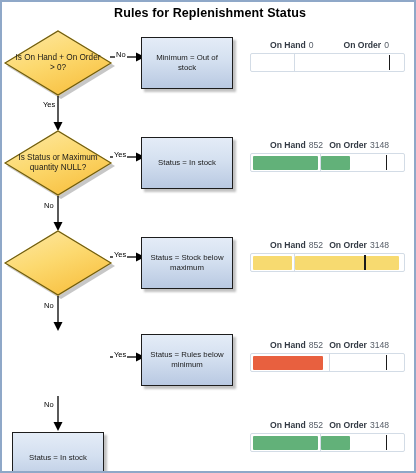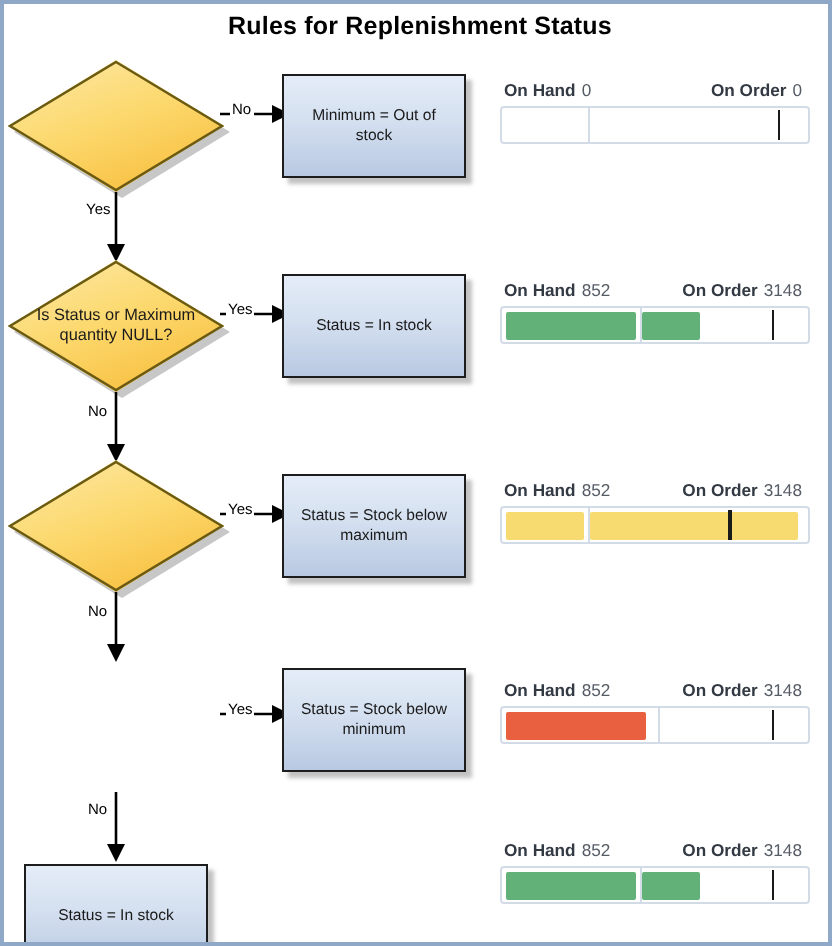--- a/index.html
+++ b/index.html
@@ -115,27 +115,27 @@
   }
   .gauge-labels {
     position: relative;
     height: 13px;
     font-size: 8.6px;
     font-weight: bold;
     color: #333a44;
   }
   .gauge-labels .lab-left {
     position: absolute;
-    left: 2px;
+    left: 20px;
     top: 0;
     white-space: nowrap;
   }
   .gauge-labels .lab-right {
     position: absolute;
-    right: 4px;
+    right: 16px;
     top: 0;
     white-space: nowrap;
     text-align: right;
   }
   .gauge-labels .num {
     font-weight: normal;
     color: #555c66;
     margin-left: 3px;
   }
   .gauge-track {
@@ -181,20 +181,21 @@
 <div id="canvas">
 
   <div class="title">Rules for Replenishment Status</div>
 
   <div class="diamond-wrap" style="left:2px; top:28px;">
     <div class="diamond-shadow"></div>
     <div class="diamond"></div>
     <svg class="diamond-outline" viewBox="0 0 108 66">
       <polygon points="54,1 107,33 54,65 1,33" fill="none" stroke="#6a5a12" stroke-width="1.2"></polygon>
     </svg>
+    <div class="diamond-label">Is On Hand + On Order &gt; 0?</div>
   </div>
 
   <svg class="conn" style="left:108px; top:48px;" width="36" height="14">
     <line x1="0" y1="7" x2="26" y2="7" stroke="#000" stroke-width="1.3"></line>
     <polygon points="26,2.5 35,7 26,11.5" fill="#000"></polygon>
   </svg>
   <div class="edge-label" style="left:113px; top:48px;">No</div>
 
   <div class="statusbox" style="left:139px; top:35px;">
     <span>Minimum = Out of stock</span>
@@ -293,21 +294,21 @@
   </div>
 
 
   <svg class="conn" style="left:108px; top:348px;" width="36" height="14">
     <line x1="0" y1="7" x2="26" y2="7" stroke="#000" stroke-width="1.3"></line>
     <polygon points="26,2.5 35,7 26,11.5" fill="#000"></polygon>
   </svg>
   <div class="edge-label" style="left:111px; top:348px;">Yes</div>
 
   <div class="statusbox" style="left:139px; top:332px;">
-    <span>Status = Stock below minimum</span>
+    <span>Status = Rules below minimum</span>
   </div>
 
   <svg class="conn" style="left:49px; top:394px;" width="14" height="36">
     <line x1="7" y1="0" x2="7" y2="26" stroke="#000" stroke-width="1.3"></line>
     <polygon points="2.5,26 11.5,26 7,35" fill="#000"></polygon>
   </svg>
   <div class="edge-label" style="left:41px; top:398px;">No</div>
 
   <div class="gauge" style="left:248px; top:338px;">
     <div class="gauge-labels">

